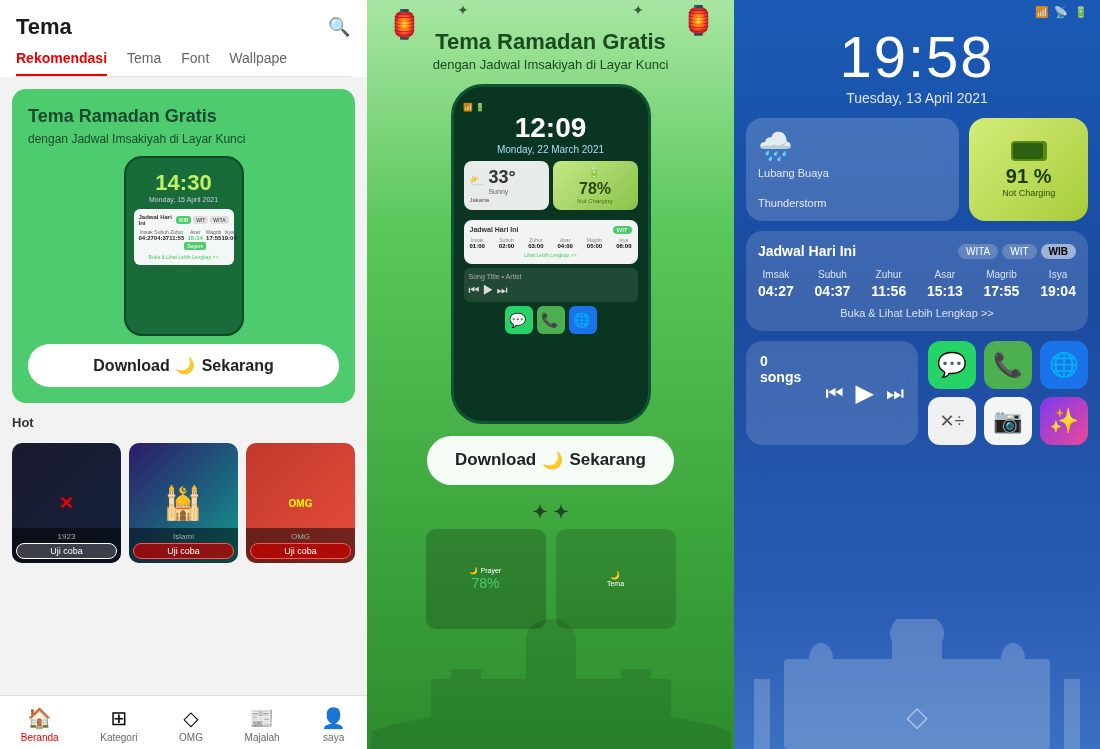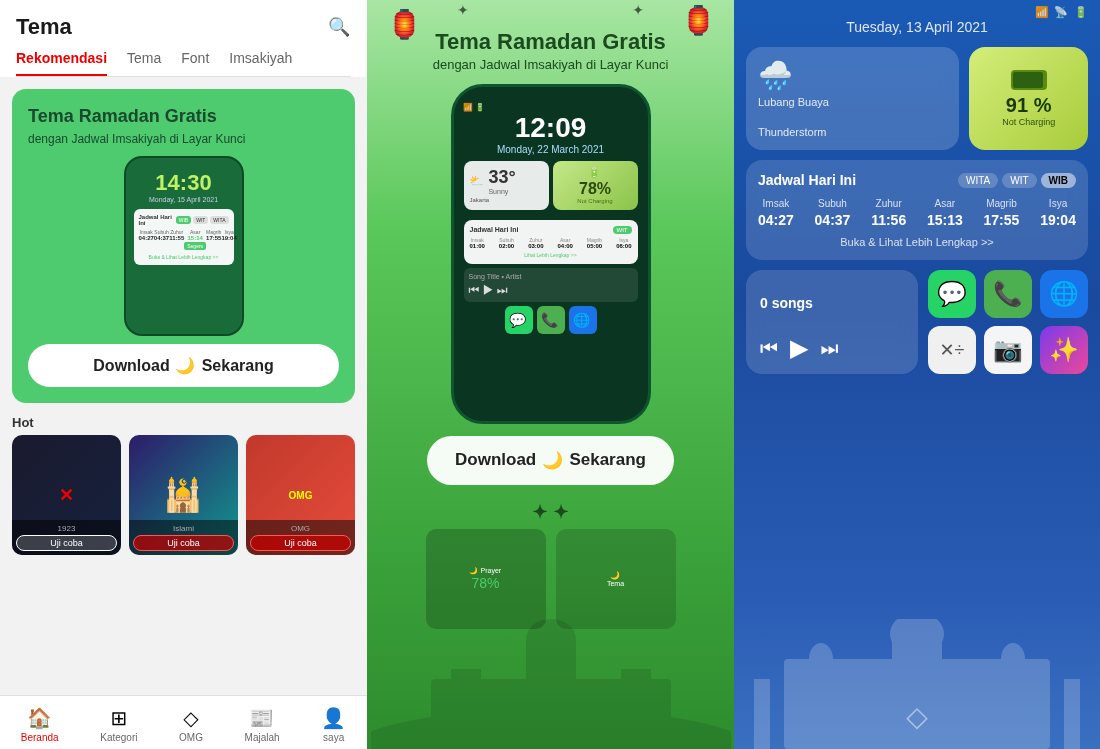--- a/index.html
+++ b/index.html
@@ -154,21 +154,21 @@
       display: flex;
       justify-content: center;
     }
     .hot-section {
       padding: 0 12px 8px 12px;
     }
     .hot-label {
       font-size: 13px;
       font-weight: 700;
       color: #333;
-      margin-bottom: 5px;
+      margin-bottom: 13px;
     }
     .hot-items {
       display: flex;
       gap: 8px;
     }
     .hot-item {
       flex: 1;
       border-radius: 10px;
       overflow: hidden;
       position: relative;
@@ -485,23 +485,22 @@
       opacity: 0.8;
       cursor: pointer;
     }
     .music-widget {
       background: rgba(255,255,255,0.15);
       backdrop-filter: blur(8px);
       border-radius: 16px;
       padding: 12px 14px;
       color: #fff;
       display: flex;
-      flex-direction: column;
+      flex-direction: row;
       gap: 15px;
-      justify-content: flex-end;
     }
     .songs-count { font-size: 14px; font-weight: 600; margin-bottom: 8px; }
     .music-controls {
       display: flex;
       gap: 12px;
       align-items: center;
     }
     .ctrl-btn { font-size: 20px; cursor: pointer; }
     .ctrl-btn.play { font-size: 24px; color: #fff; }
     .app-icons-right {
@@ -568,21 +567,21 @@
 <div class="left-panel">
   <div class="left-header">
     <div class="left-header-top">
       <span class="left-title">Tema</span>
       <span class="search-icon-btn">🔍</span>
     </div>
     <div class="left-tabs">
       <span class="left-tab active">Rekomendasi</span>
       <span class="left-tab">Tema</span>
       <span class="left-tab">Font</span>
-      <span class="left-tab">Imsakiyah</span>
+      <span class="left-tab">Wallpape</span>
     </div>
   </div>
 
   <div class="left-content">
     <div class="theme-card-main">
       <div class="theme-card-title">Tema Ramadan Gratis</div>
       <div class="theme-card-subtitle">dengan Jadwal Imsakiyah di Layar Kunci</div>
 
       <div class="phone-mockup-small">
         <div class="phone-time-small">14:30</div>
@@ -810,20 +809,21 @@
   </div>
 </div>
 
 <div class="right-panel">
   <div class="right-status-bar">
     <span>📶</span>
     <span>📡</span>
     <span>🔋</span>
   </div>
 
+  <div class="right-time">19:58</div>
   <div class="right-date">Tuesday, 13 April 2021</div>
 
   <div class="widgets-area">
 
     <div class="widget-row">
       <div class="weather-widget-right">
         <div class="weather-icon-right">🌧️</div>
         <div class="weather-loc">Lubang Buaya</div>
         <div class="weather-cond-right">Thunderstorm</div>
       </div>

